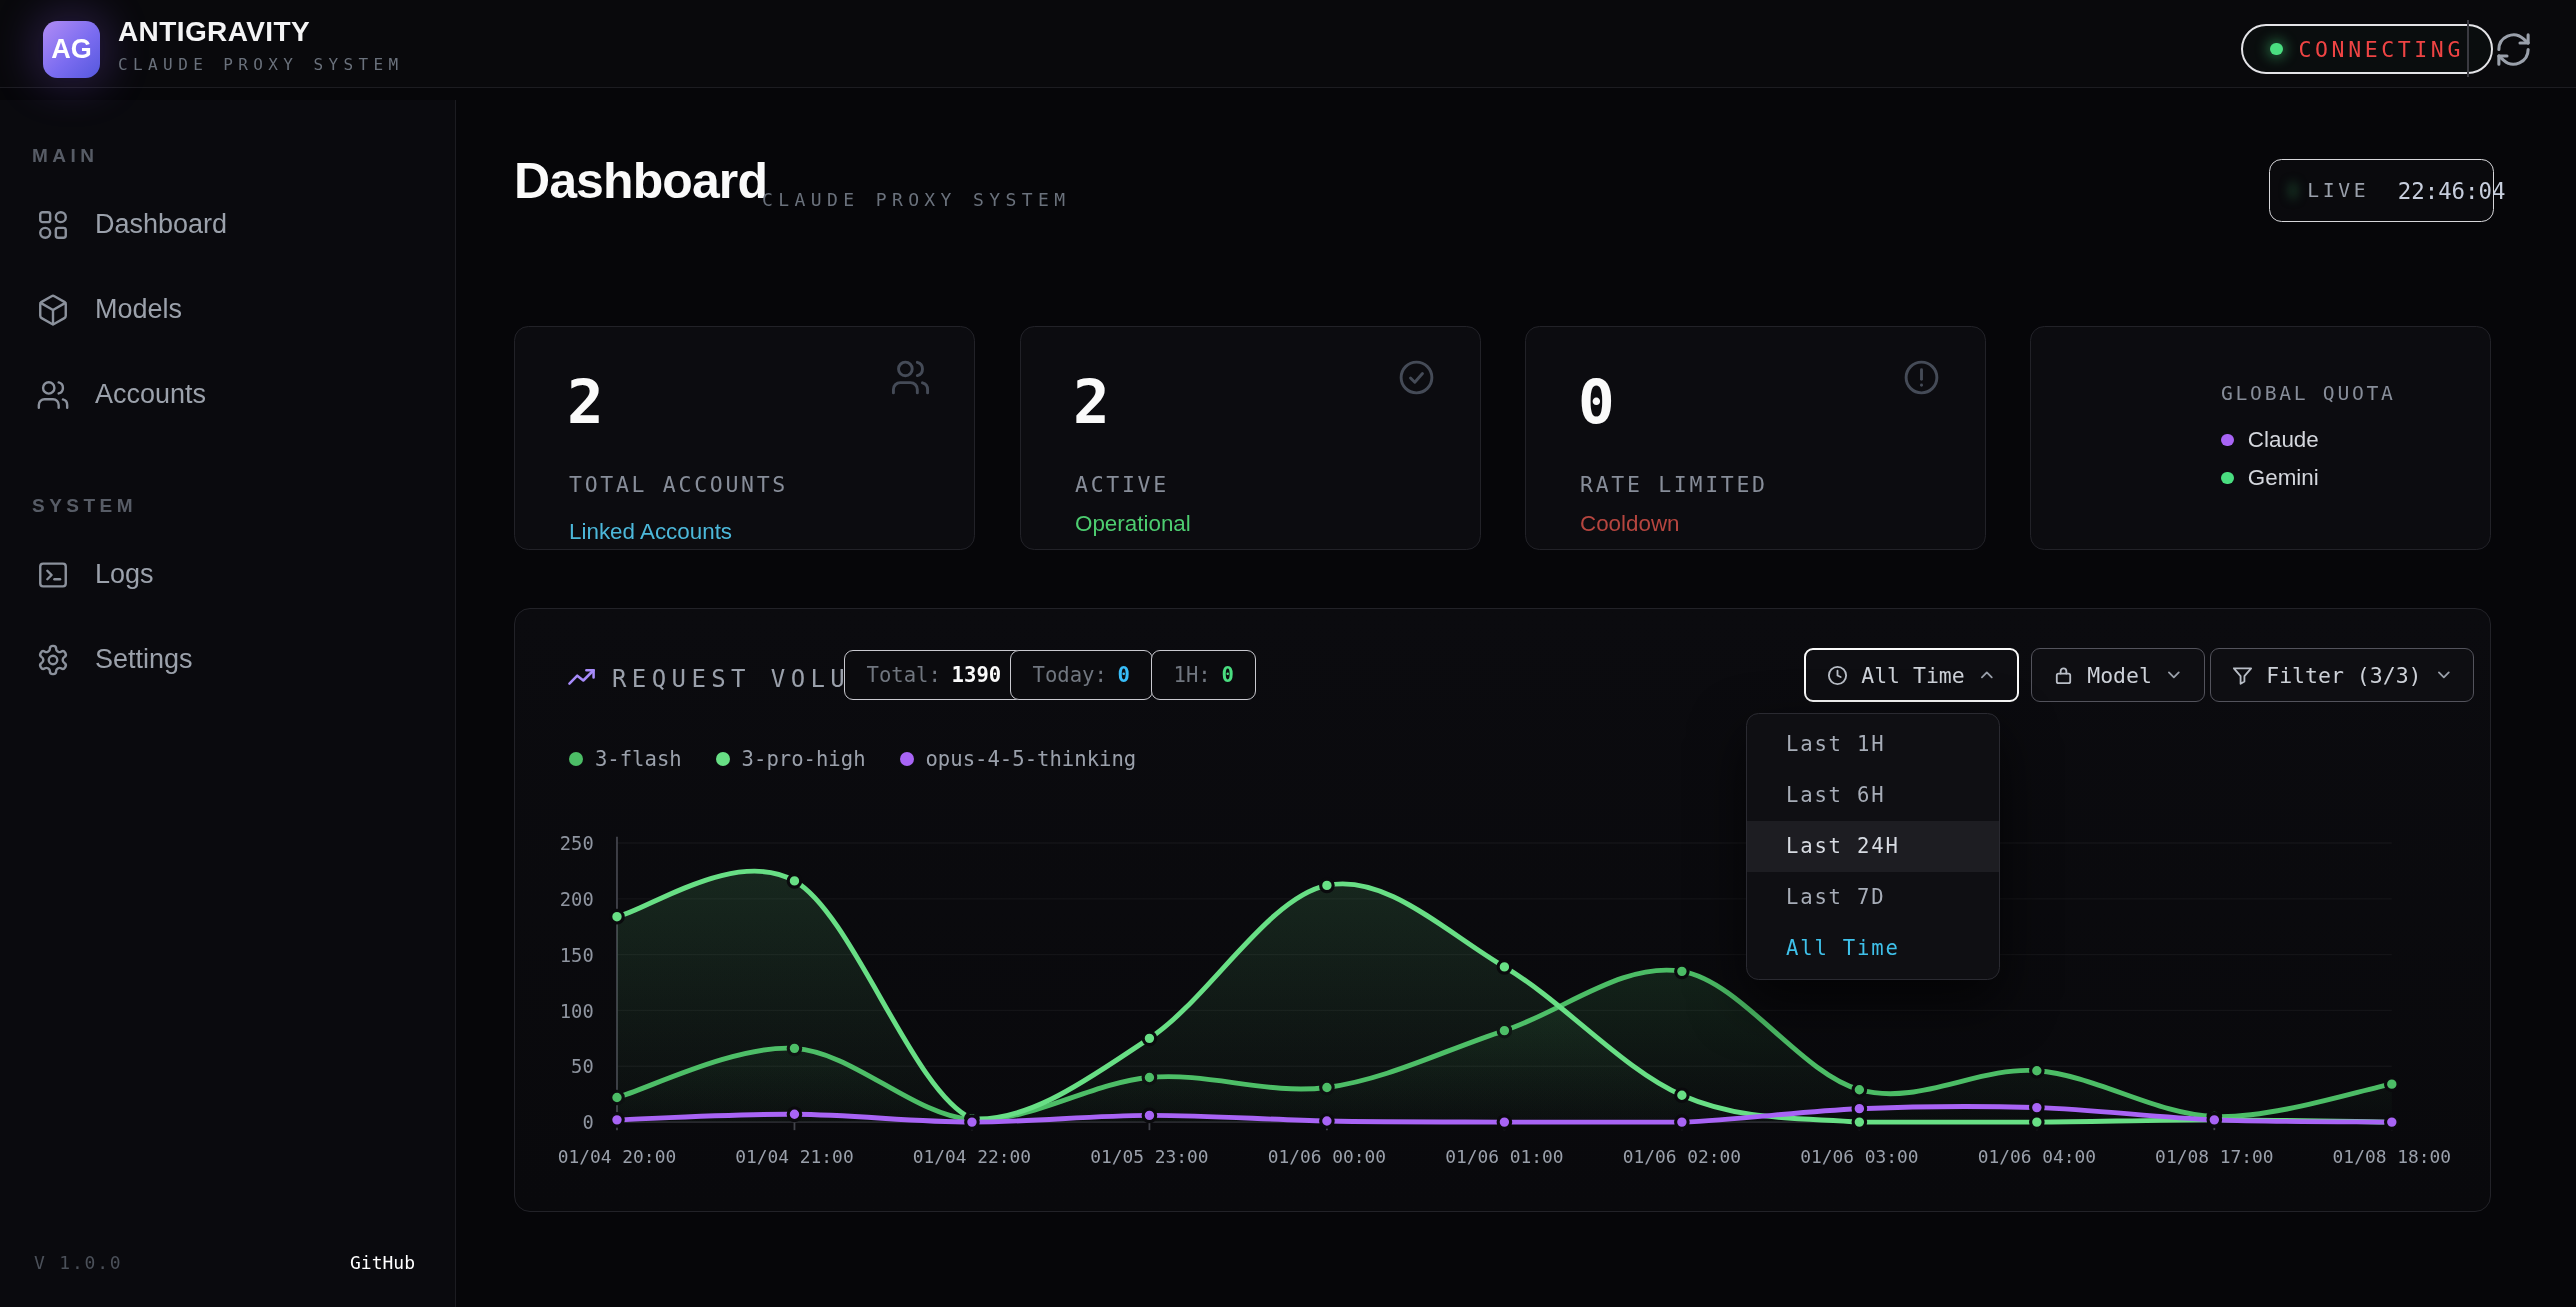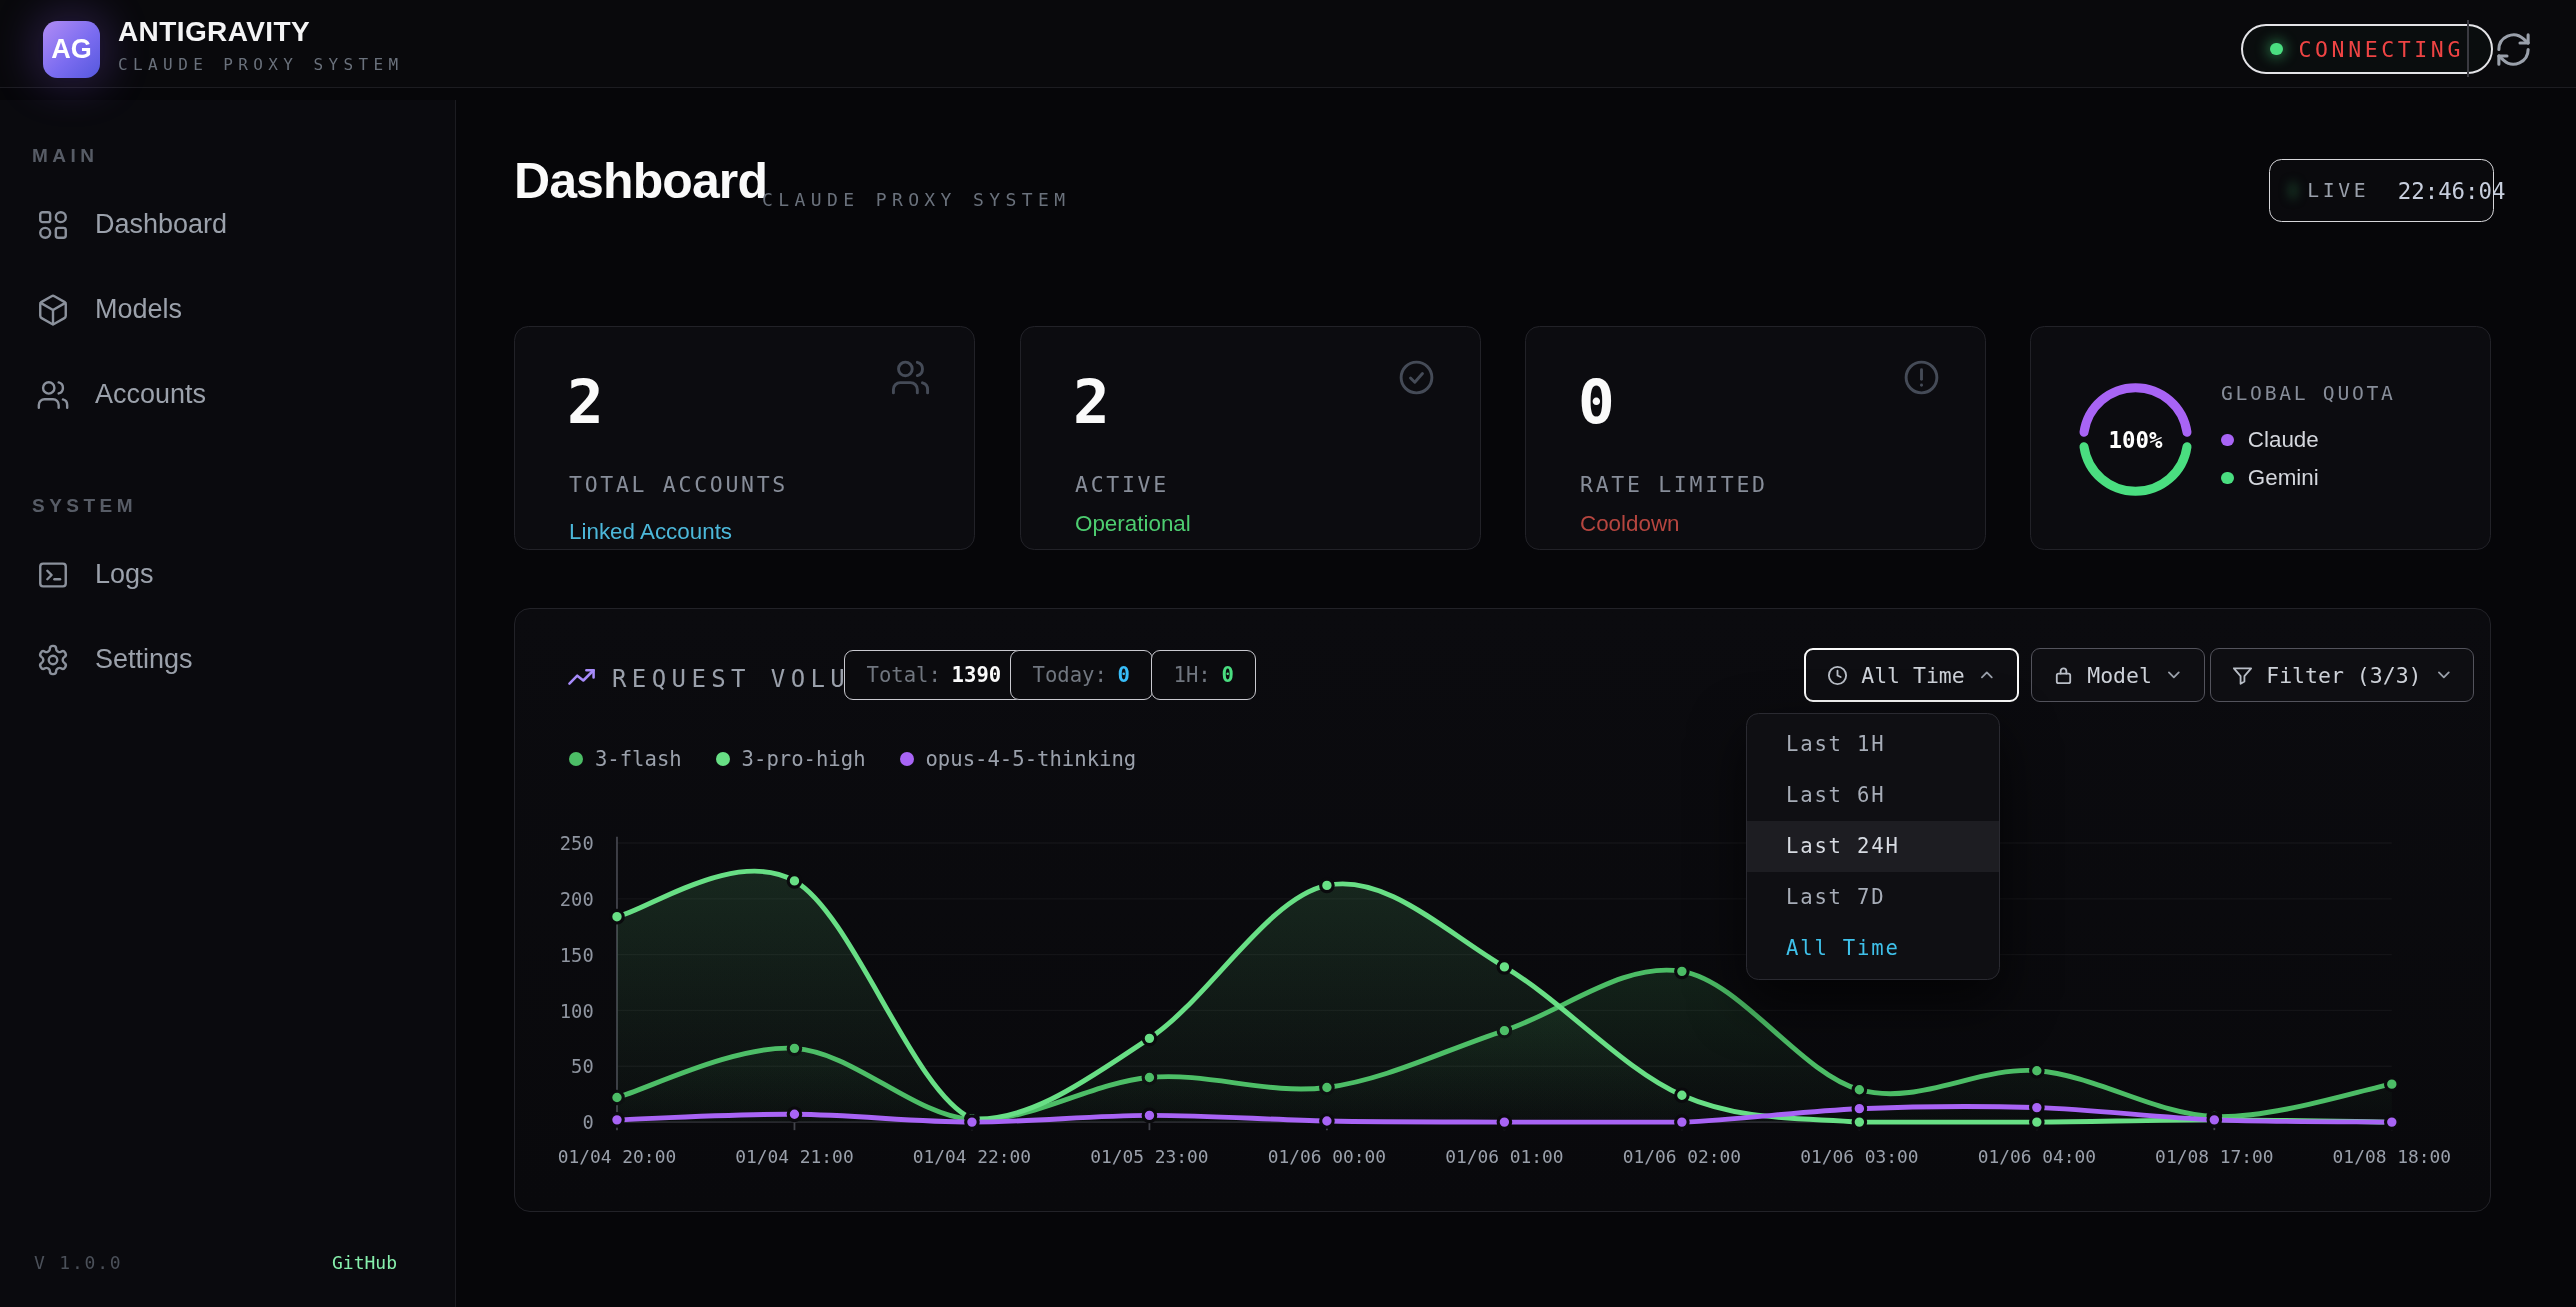--- a/index.html
+++ b/index.html
@@ -23,21 +23,21 @@
   .tb-divider{position:absolute;left:2467px;top:19.7px;width:1.8px;height:57px;background:#3a3a41}
   .refresh-btn{position:absolute;left:2494px;top:30px;width:39px;height:39px;color:#9aa0ab;cursor:pointer}
 
   
   .sidebar{position:absolute;top:100px;left:0;width:456px;height:1208px;background:#0a0a0e;border-right:1.8px solid #1c1c21;z-index:5}
   .side-section{position:absolute;left:32px;font:700 19px "Liberation Sans",sans-serif;color:#575c66;letter-spacing:4.5px}
   .side-item{position:absolute;left:0;width:456px;height:59px;display:flex;align-items:center;gap:25px;padding-left:36px;
     color:#9ba1ab;font:400 27px "Liberation Sans",sans-serif;cursor:pointer}
   .side-item .ic{width:34px;height:34px;color:#8b919c;flex:0 0 auto}
   .side-foot-v{position:absolute;left:34px;top:1152px;font:400 18px "DejaVu Sans Mono",monospace;color:#4b5059;letter-spacing:1.8px}
-  .side-foot-g{position:absolute;right:58px;top:1152px;font:400 18px "DejaVu Sans Mono",monospace;color:#86efac;cursor:pointer}
+  .side-foot-g{position:absolute;right:40px;top:1152px;font:400 18px "DejaVu Sans Mono",monospace;color:#ffffff;cursor:pointer}
 
   
   .content{position:absolute;top:100px;left:458px;width:2118px;height:1208px;background:#060609}
   .page-title{position:absolute;left:56px;top:52px;font:800 50px "Liberation Sans",sans-serif;color:#fafafa;letter-spacing:-0.9px}
   .page-sub{position:absolute;left:304px;top:89px;font:400 18px "DejaVu Sans Mono",monospace;color:#6a717c;letter-spacing:5.4px}
   .live-badge{position:absolute;left:1811px;top:59px;width:225px;height:63px;border:1.8px solid #d6d6da;border-radius:12.5px;
     display:flex;align-items:center;gap:14.3px;padding-left:23px;background:#0a0a0d}
   .live-dot{width:11.6px;height:11.6px;border-radius:50%;background:#4ade80;box-shadow:0 0 10.7px 1.8px rgba(74,222,128,.5)}
   .live-text{font:400 19.7px "DejaVu Sans Mono",monospace;color:#9aa0ab;letter-spacing:3.6px}
   .live-sep{width:8px;height:8px;border-radius:50%;background:#4b5059}
@@ -198,27 +198,20 @@
     <svg class="cicon" viewBox="0 0 24 24" fill="none" stroke="currentColor" stroke-width="1.7" stroke-linecap="round" stroke-linejoin="round">
       <circle cx="12" cy="12" r="9"></circle>
         <line x1="12" y1="7.5" x2="12" y2="13"></line>
         <line x1="12" y1="16.4" x2="12" y2="16.5"></line>
     </svg>
     <div class="lbl">RATE LIMITED</div>
     <div class="sub" style="color: rgb(181, 69, 63);">Cooldown</div>
   </section>
 
   <section class="card" style="left:1572px">
-    <div class="donut-wrap" id="donut">
-        <svg width="131" height="131" viewBox="0 0 146 146">
-          <path d="M 15.6 64.9 A 58 58 0 0 1 130.4 64.9" stroke="#a864f5" stroke-width="10" fill="none" stroke-linecap="round"></path>
-          <path d="M 130.4 81.1 A 58 58 0 0 1 15.6 81.1" stroke="#4ade80" stroke-width="10" fill="none" stroke-linecap="round"></path>
-          <text x="73" y="82" text-anchor="middle" style="font:700 25px 'DejaVu Sans Mono',monospace" fill="#ffffff">100%</text>
-        </svg>
-      </div>
     <div class="quota-lbl">GLOBAL QUOTA</div>
     <div class="quota-row" style="top:100px">
       <span class="quota-dot" style="background: rgb(168, 100, 245);"></span>
       <span class="quota-name">Claude</span>
     </div>
     <div class="quota-row" style="top:138px">
       <span class="quota-dot" style="background: rgb(74, 222, 128);"></span>
       <span class="quota-name">Gemini</span>
     </div>
   </section>

